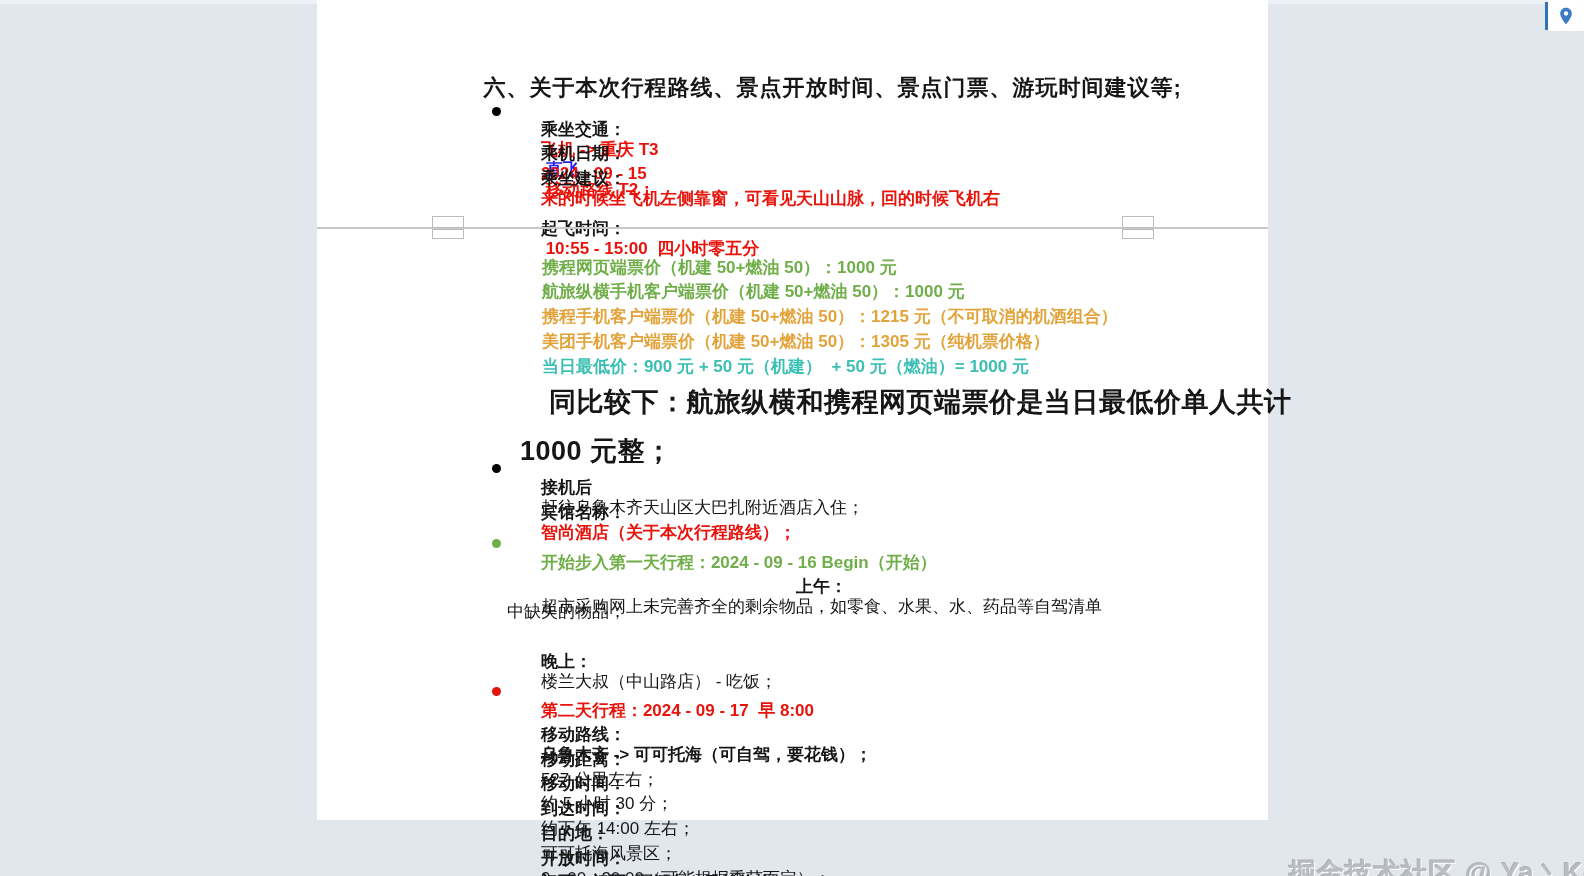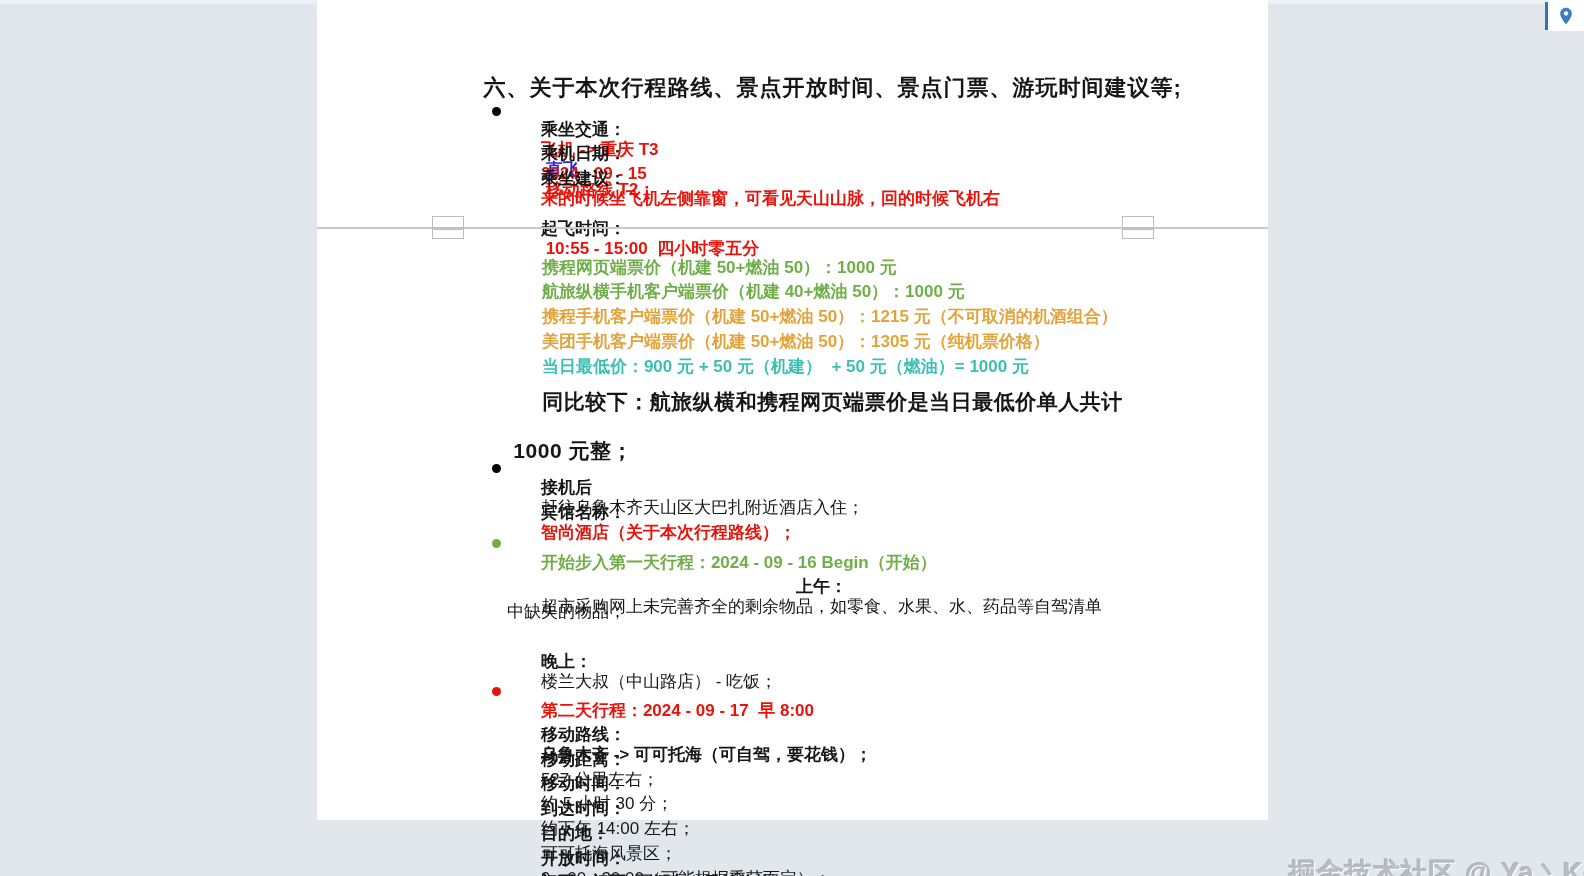--- a/index.html
+++ b/index.html
@@ -11,21 +11,21 @@
   body{
     width:1584px;height:876px;position:relative;overflow:hidden;
     background:var(--bg);
     font-family:"Liberation Sans","DejaVu Sans",sans-serif;
     color:var(--text);
   }
   .top-strip{position:absolute;top:0;left:0;width:100%;height:4px;background:#eef1f5;}
   .page{position:absolute;left:317px;top:0;width:951px;height:820px;background:var(--page);}
   .ln{position:absolute;white-space:pre;font-size:17px;line-height:20px;color:var(--text);}
   .title{font-size:22px;font-weight:bold;letter-spacing:1px;}
-  .big{font-size:21px;font-weight:bold;letter-spacing:0.5px;}
+  .big{font-size:27px;font-weight:bold;letter-spacing:0.5px;}
   .b{font-weight:bold;}
   .c-red{color:var(--red);}
   .c-blue{color:var(--blue);}
   .c-green{color:var(--green);}
   .c-orange{color:var(--orange);}
   .c-teal{color:var(--teal);}
   .dot{position:absolute;width:9px;height:9px;border-radius:50%;background:#000;}
   .dot.green{background:var(--green);}
   .dot.red{background:#e3140c;}
   .pb-line{position:absolute;left:317px;top:227px;width:951px;height:2px;background:var(--page_break);}
@@ -68,21 +68,21 @@
   </div>
   <div class="ln" style="left:205px;top:199px;">
     <span class="b">起飞时间：</span>
     <span class="b c-red"> 10:55 - 15:00  四小时零五分</span>
   </div>
 
   <div class="ln" style="left:206px;top:238px;">
     <span class="b c-green">携程网页端票价（机建 50+燃油 50）：1000 元</span>
   </div>
   <div class="ln" style="left:206px;top:262px;">
-    <span class="b c-green">航旅纵横手机客户端票价（机建 40+燃油 50）：1000 元</span>
+    <span class="b c-green">航旅纵横手机客户端票价（机建 50+燃油 50）：1000 元</span>
   </div>
   <div class="ln" style="left:206px;top:287px;text-align:right;">
     <span class="b c-orange">携程手机客户端票价（机建 50+燃油 50）：1215 元（不可取消的机酒组合）</span>
   </div>
   <div class="ln" style="left:206px;top:312px;">
     <span class="b c-orange">美团手机客户端票价（机建 50+燃油 50）：1305 元（纯机票价格）</span>
   </div>
   <div class="ln" style="left:206px;top:337px;">
     <span class="b c-teal">当日最低价：900 元 + 50 元（机建）  + 50 元（燃油）= 1000 元</span>
   </div>

